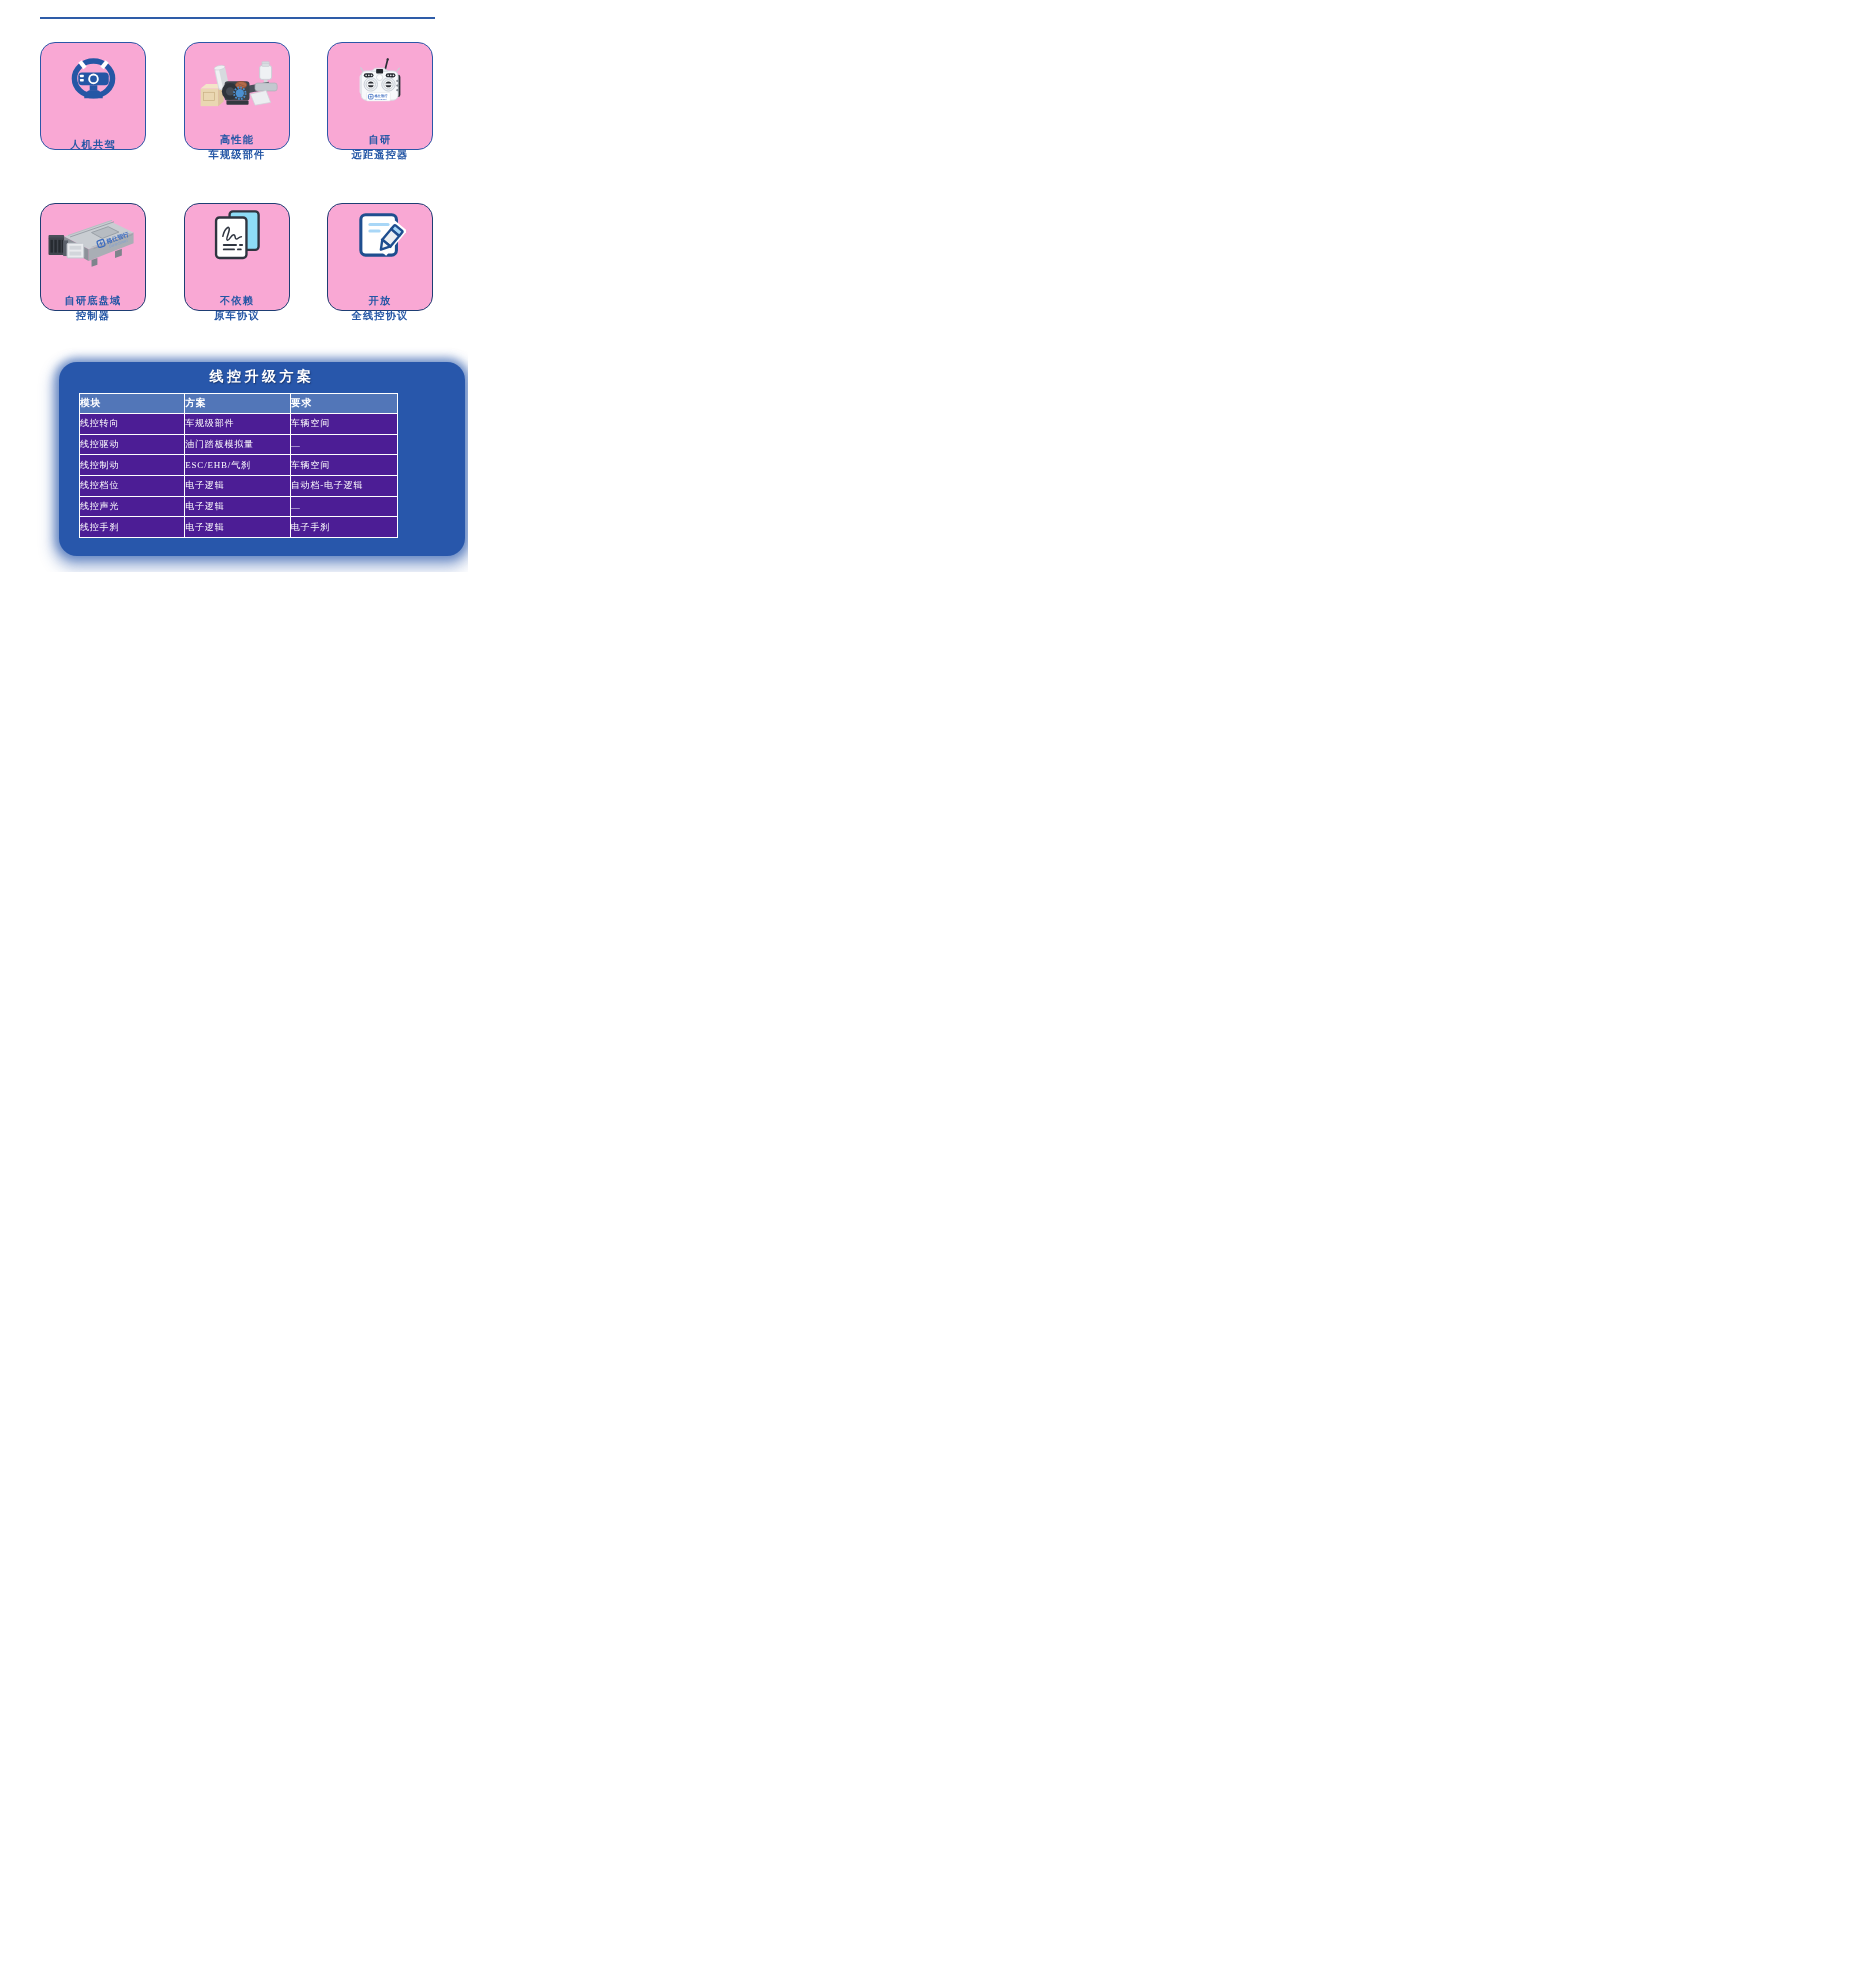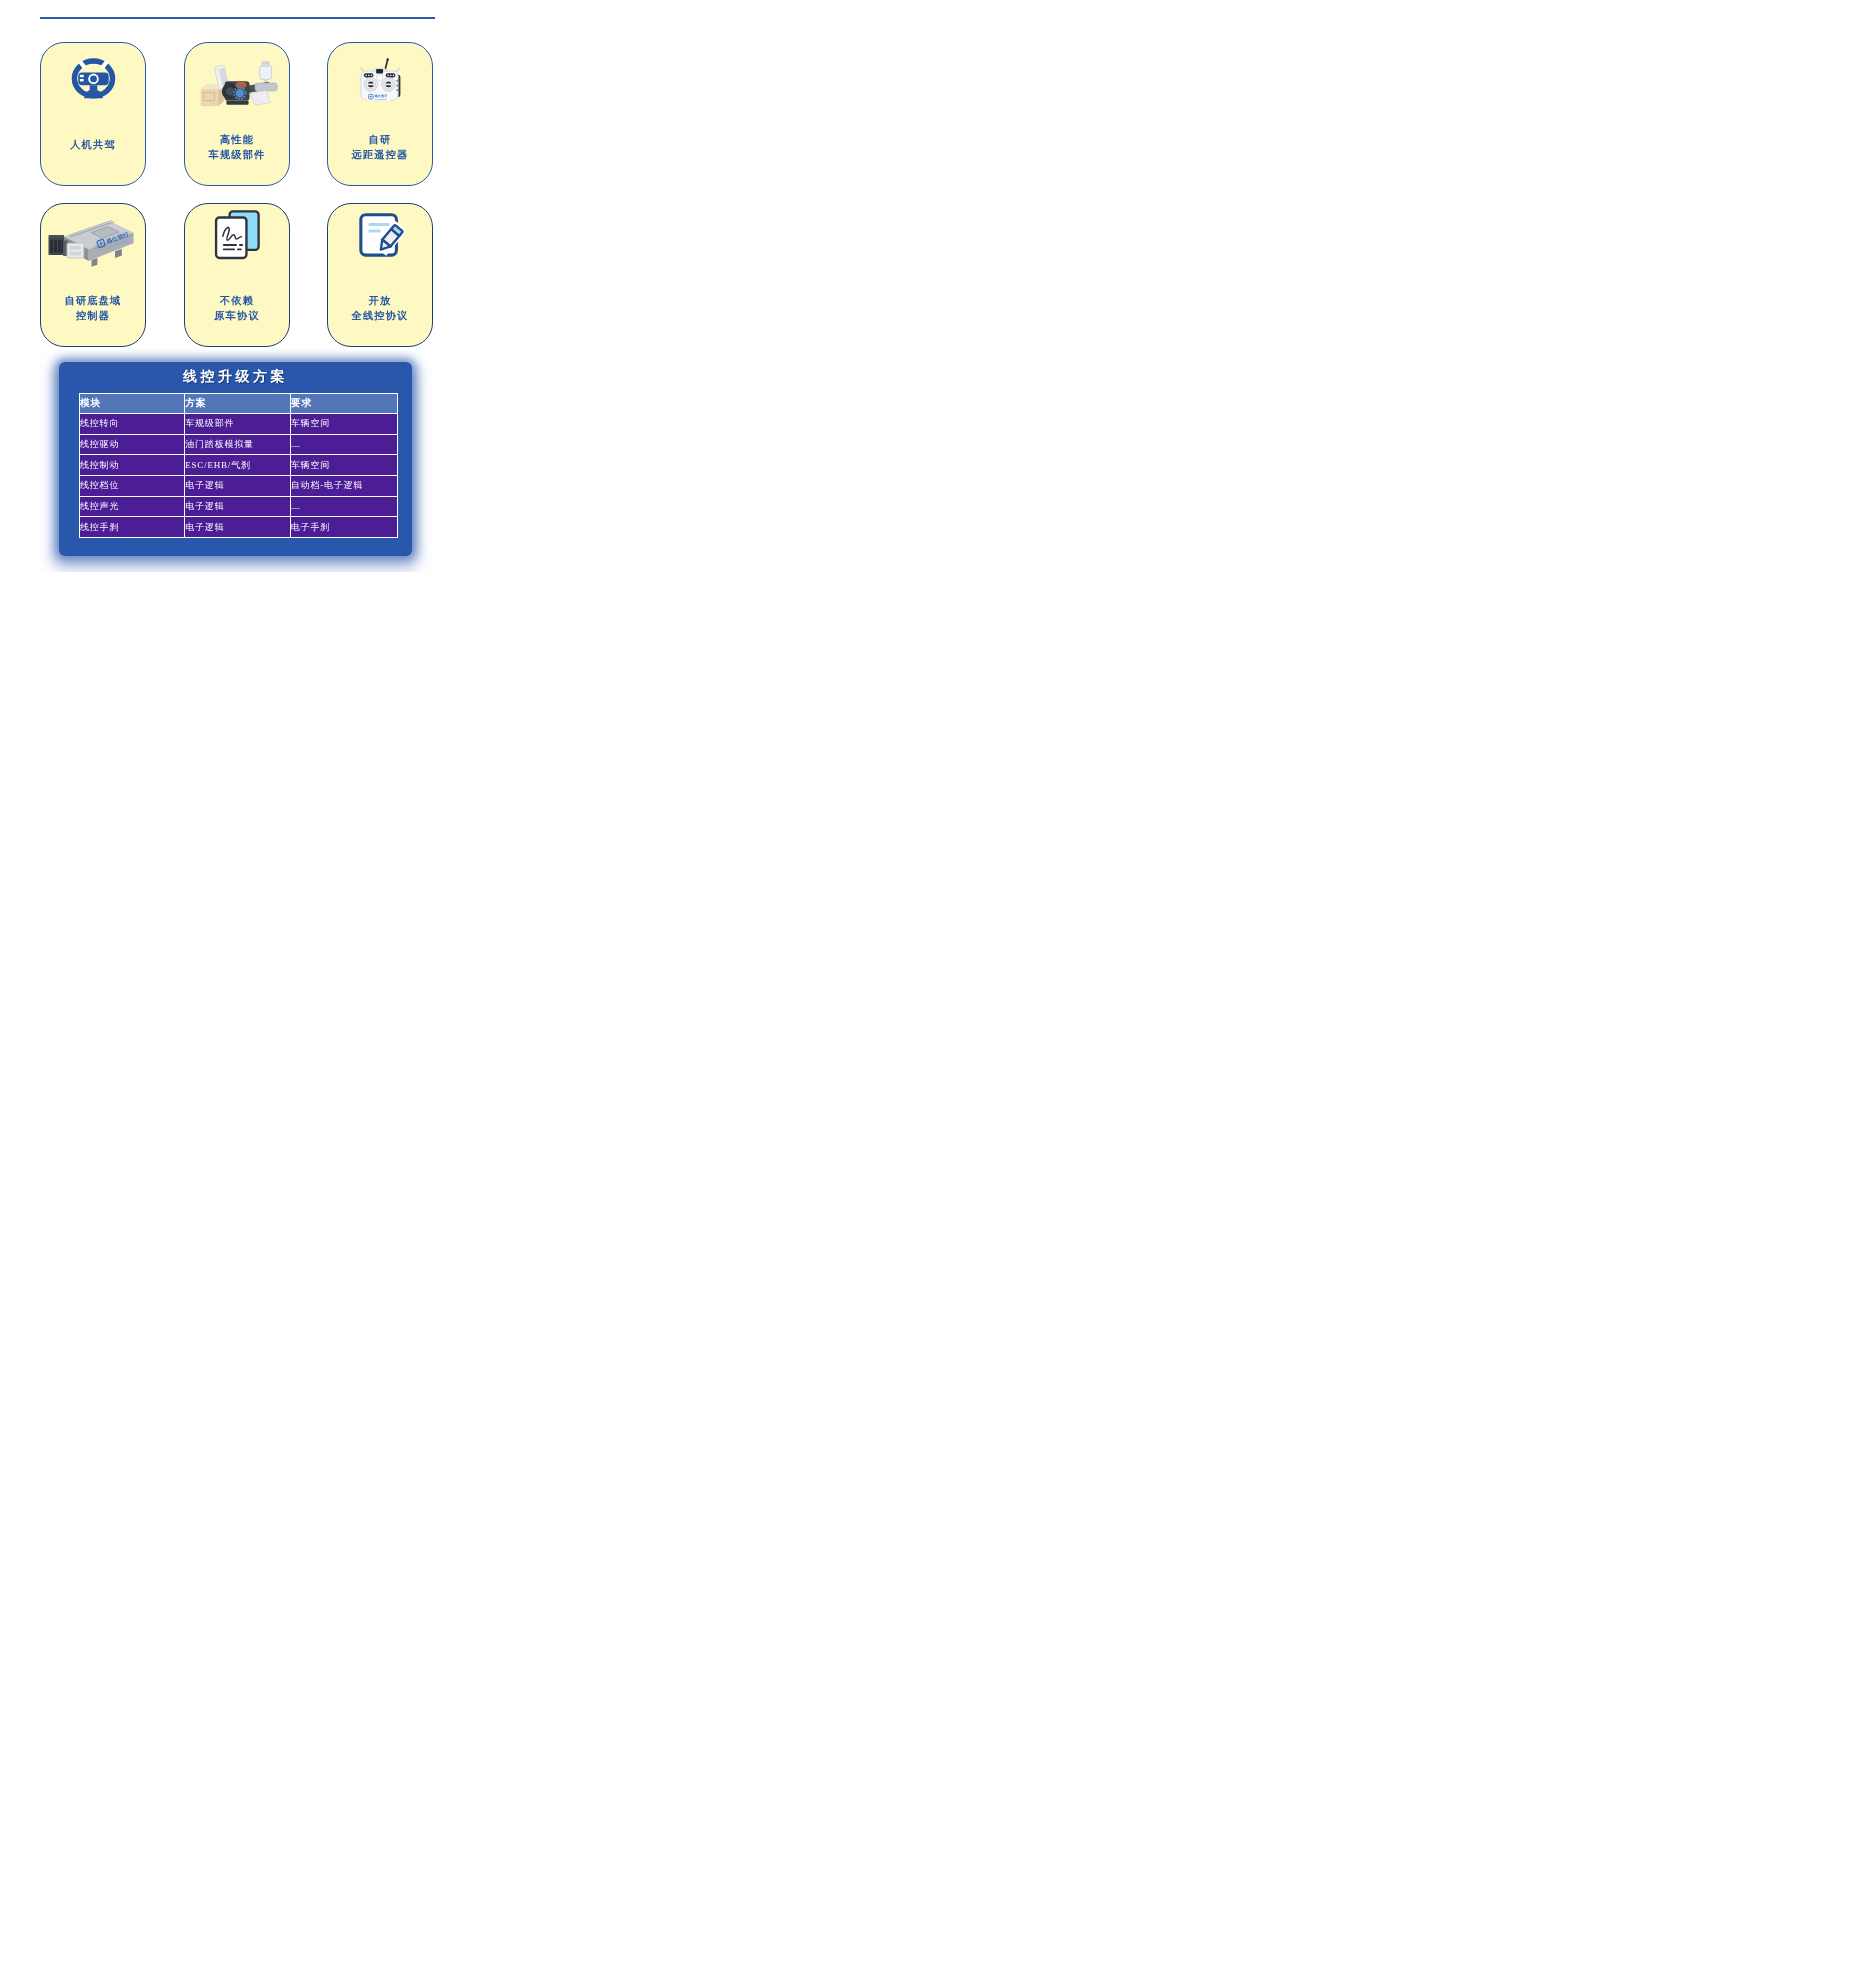--- a/index.html
+++ b/index.html
@@ -1,35 +1,35 @@
 <!DOCTYPE html>
 <html style="font-size:6.3px"><head>
 <meta charset="utf-8">
 <style>
   html,body{margin:0;padding:0;background:#ffffff;}
   .page{position:relative;width:468px;height:572px;background:#ffffff;overflow:hidden;
         font-family:"Liberation Serif","DejaVu Serif",serif;}
   .top-rule{position:absolute;left:40px;top:17.3px;width:395px;height:1.6px;background:#2e5ca8;}
 
   
-  .card{position:absolute;width:106px;height:144px;background:#fef9c3;
-        border:1.2px solid #2b57a8;border-radius:24px;box-sizing:border-box;}
+  .card{position:absolute;width:106px;height:108px;background:#f9a8d4;
+        border:1.2px solid #2b57a8;border-radius:15px;box-sizing:border-box;}
   .card.row2{border-color:#1e3e74;border-width:1.6px;}
   .c1{left:40px;top:42px}.c2{left:184px;top:42px}.c3{left:327px;top:42px}
   .c4{left:40px;top:203px}.c5{left:184px;top:203px}.c6{left:327px;top:203px}
   .icon-wrap{position:absolute;left:0;right:0;display:flex;justify-content:center;}
   .c1 .icon-wrap{top:14px}.c2 .icon-wrap{top:16.5px}.c3 .icon-wrap{top:5.5px}
   .c4 .icon-wrap{top:9.4px}.c5 .icon-wrap{top:4.7px}.c6 .icon-wrap{top:6.3px}
   .card-label{position:absolute;top:90px;left:0;right:0;text-align:center;color:#2456a5;
         font-size:10.2px;font-weight:bold;line-height:14.5px;letter-spacing:1.2px;}
   .card-label.single{top:95px;}
 
   
-  .panel{position:absolute;left:59px;top:362px;width:353px;height:194px;background:#2857ab;
-         border-radius:6px;
+  .panel{position:absolute;left:59px;top:362px;width:406px;height:194px;background:#2857ab;
+         border-radius:18px;
          box-shadow:0 0 8.6px 3.5px rgba(40,87,171,.55), 0 6.3px 13.4px 6.3px rgba(40,87,171,.35);}
   .panel-title{position:absolute;top:5.5px;left:0;right:0;text-align:center;color:#ffffff;
          font-size:14px;font-weight:bold;letter-spacing:3.5px;
          text-shadow:0.8px 1.2px 1.2px rgba(15,25,55,.55);}
   .panel table{position:absolute;left:20px;top:31px;width:319px;border-collapse:collapse;
          table-layout:fixed;}
   .panel th,.panel td{border:1.2px solid #ffffff;color:#ffffff;text-align:left;
          letter-spacing:0.8px;padding:0;}
   .panel th{height:19px;background:#5276b8;font-size:9.8px;font-weight:bold;}
   .panel td{height:19.7px;background:#4c1d95;font-size:9px;font-weight:normal;}

